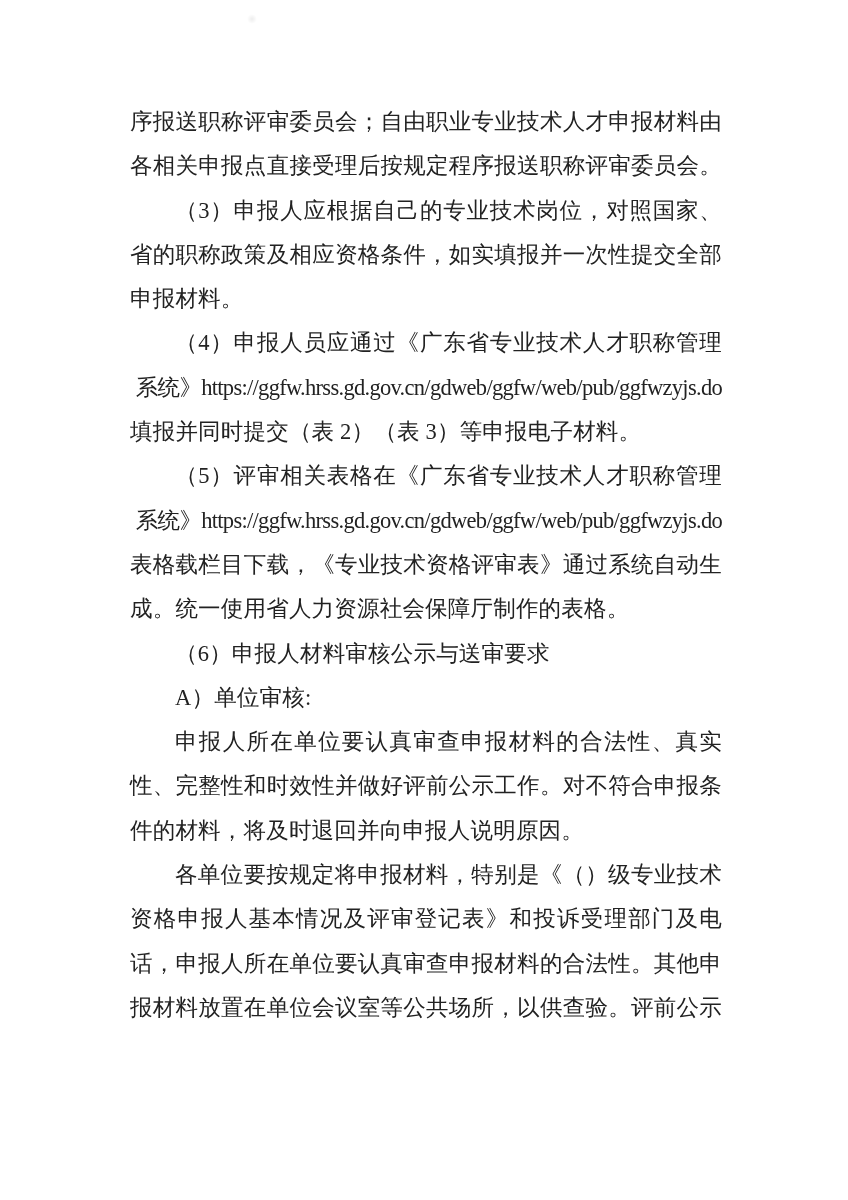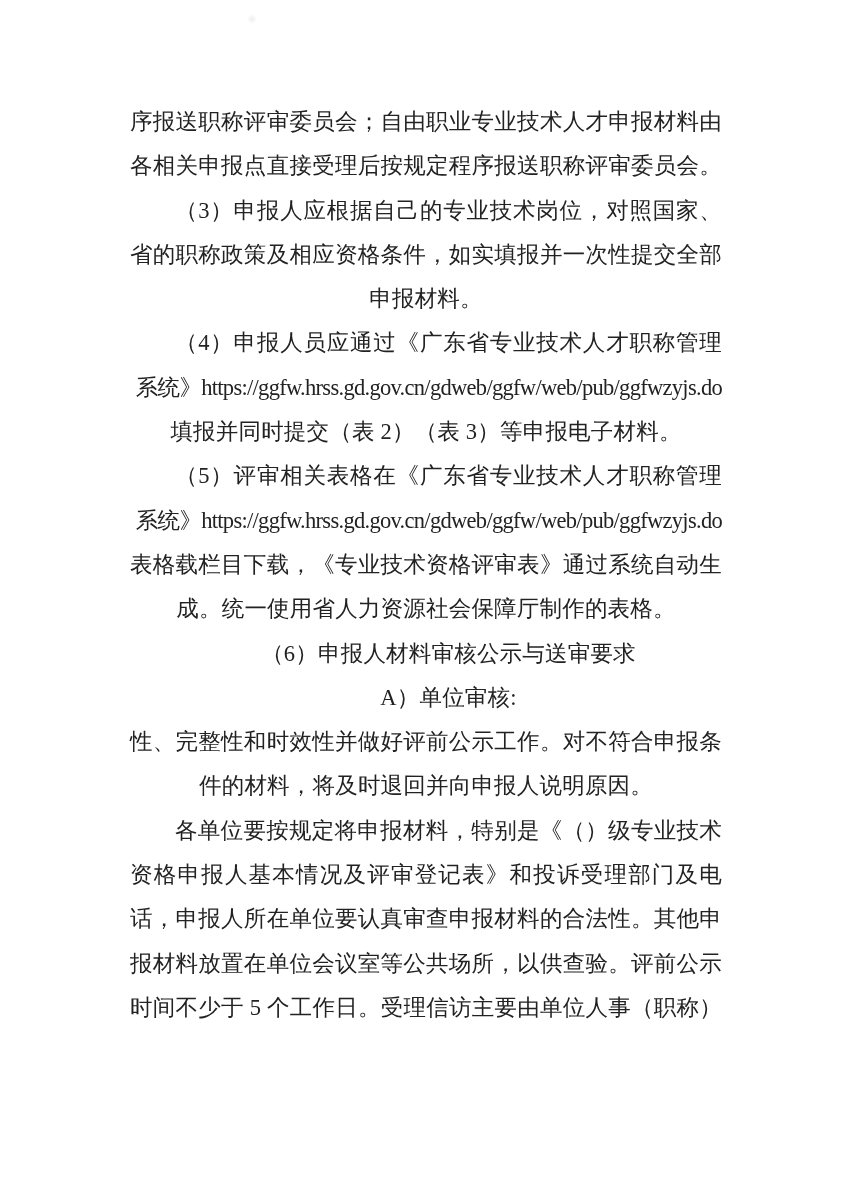--- a/index.html
+++ b/index.html
@@ -35,21 +35,21 @@
     left: 130px;
     top: 100px;
     width: 592px;
     color: #222222;
     font-size: 22.5px;
     letter-spacing: 0.2px;
   }
   .line {
     height: 44.3px;
     line-height: 44.3px;
-    text-align: center;
+    text-align: left;
     white-space: nowrap;
   }
   .line.j {
     white-space: normal;
     text-align: justify;
     text-align-last: justify;
   }
   .line.ind {
     padding-left: 45px;
     font-family: Liberation Serif, serif;
@@ -76,21 +76,21 @@
     <div class="line">申报材料。</div>
     <div class="line ind j">（4）申报人员应通过《广东省专业技术人才职称管理</div>
     <div class="line url">系统》https://ggfw.hrss.gd.gov.cn/gdweb/ggfw/web/pub/ggfwzyjs.do</div>
     <div class="line">填报并同时提交（表 2）（表 3）等申报电子材料。</div>
     <div class="line ind j">（5）评审相关表格在《广东省专业技术人才职称管理</div>
     <div class="line url">系统》https://ggfw.hrss.gd.gov.cn/gdweb/ggfw/web/pub/ggfwzyjs.do</div>
     <div class="line j">表格载栏目下载，《专业技术资格评审表》通过系统自动生</div>
     <div class="line">成。统一使用省人力资源社会保障厅制作的表格。</div>
     <div class="line ind">（6）申报人材料审核公示与送审要求</div>
     <div class="line ind">A）单位审核:</div>
+    <div class="line ind j">申报人所在单位要认真审查申报材料的合法性、真实</div>
     <div class="line j">性、完整性和时效性并做好评前公示工作。对不符合申报条</div>
     <div class="line">件的材料，将及时退回并向申报人说明原因。</div>
     <div class="line ind j">各单位要按规定将申报材料，特别是《（）级专业技术</div>
     <div class="line j">资格申报人基本情况及评审登记表》和投诉受理部门及电</div>
     <div class="line j">话，申报人所在单位要认真审查申报材料的合法性。其他申</div>
     <div class="line j">报材料放置在单位会议室等公共场所，以供查验。评前公示</div>
-    <div class="line j">时间不少于 5 个工作日。受理信访主要由单位人事（职称）</div>
   </div>
 </div>
 
 </body></html>

